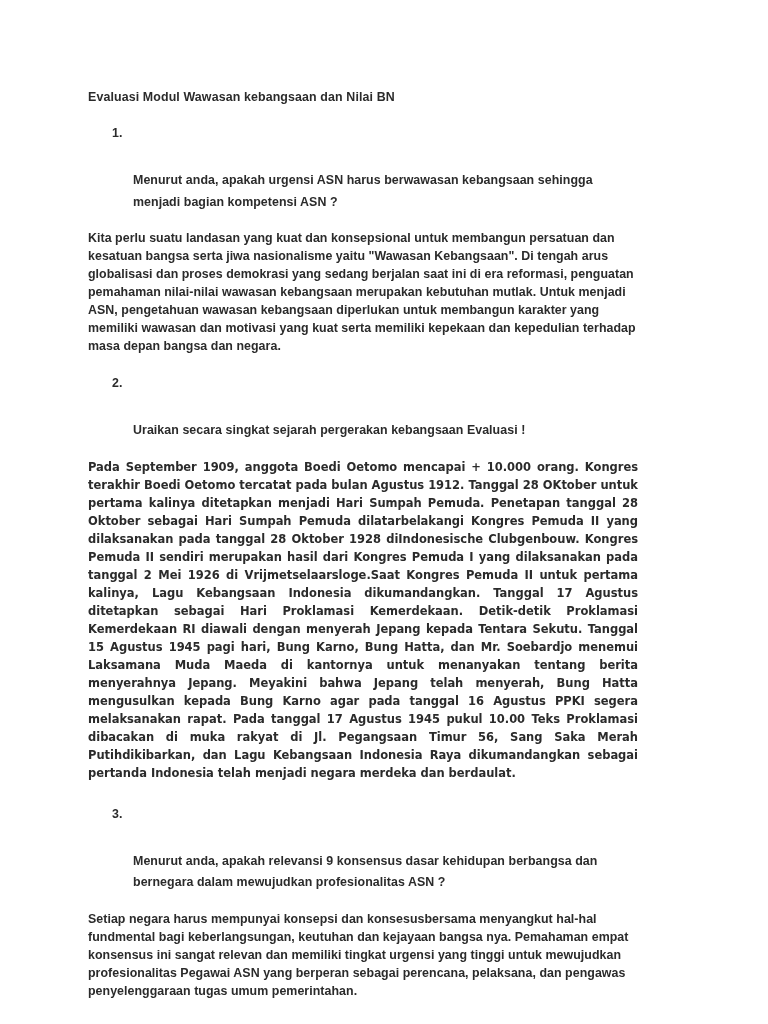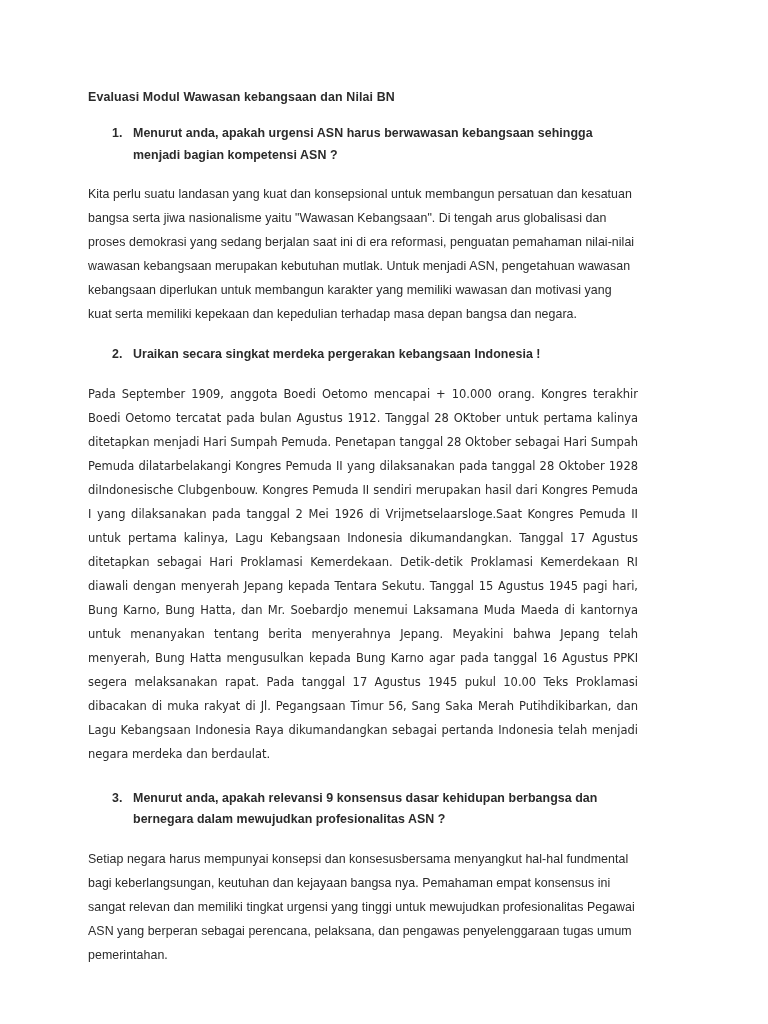--- a/index.html
+++ b/index.html
@@ -47,28 +47,30 @@
     padding-left: 24px;
   }
   .question .q-num {
     flex: 0 0 auto;
     width: 21px;
     text-align: left;
   }
   .question .q-text {
     flex: 1 1 auto;
     padding-right: 24px;
+    margin-top: 47px;
   }
 
   
   .para {
     font-size: 12.4px;
-    line-height: 24px;
+    line-height: 18px;
     letter-spacing: 0.004em;
     margin: 0 0 16px 0;
+    font-weight: bold;
   }
   .para.ragged {
     text-align: left;
   }
   .para.justified {
     text-align: justify;
     text-justify: inter-word;
     font-family: "DejaVu Sans", sans-serif;
     font-size: 11.5px;
     letter-spacing: -0.002em;
@@ -88,21 +90,21 @@
     <span class="q-num">1.</span>
     <span class="q-text">Menurut anda, apakah urgensi ASN harus berwawasan kebangsaan sehingga menjadi bagian kompetensi ASN ?</span>
   </div>
 
   <p class="para ragged">Kita perlu suatu landasan yang kuat dan konsepsional untuk membangun persatuan dan kesatuan bangsa serta jiwa nasionalisme yaitu "Wawasan Kebangsaan". Di tengah arus globalisasi dan proses demokrasi yang sedang berjalan saat ini di era reformasi, penguatan pemahaman nilai-nilai wawasan kebangsaan merupakan kebutuhan mutlak. Untuk menjadi ASN, pengetahuan wawasan kebangsaan diperlukan untuk membangun karakter yang memiliki wawasan dan motivasi yang kuat serta memiliki kepekaan dan kepedulian terhadap masa depan bangsa dan negara.</p>
 
   <div class="gap-sm"></div>
 
   <div class="question">
     <span class="q-num">2.</span>
-    <span class="q-text">Uraikan secara singkat merdeka pergerakan kebangsaan Indonesia !</span>
+    <span class="q-text">Uraikan secara singkat sejarah pergerakan kebangsaan Evaluasi !</span>
   </div>
 
 
   <p class="para justified">Pada September 1909, anggota Boedi Oetomo mencapai + 10.000 orang. Kongres terakhir Boedi Oetomo tercatat pada bulan Agustus 1912. Tanggal 28 OKtober untuk pertama kalinya ditetapkan menjadi Hari Sumpah Pemuda. Penetapan tanggal 28 Oktober sebagai Hari Sumpah Pemuda dilatarbelakangi Kongres Pemuda II yang dilaksanakan pada tanggal 28 Oktober 1928 diIndonesische Clubgenbouw. Kongres Pemuda II sendiri merupakan hasil dari Kongres Pemuda I yang dilaksanakan pada tanggal 2 Mei 1926 di Vrijmetselaarsloge.Saat Kongres Pemuda II untuk pertama kalinya, Lagu Kebangsaan Indonesia dikumandangkan. Tanggal 17 Agustus ditetapkan sebagai Hari Proklamasi Kemerdekaan. Detik-detik Proklamasi Kemerdekaan RI diawali dengan menyerah Jepang kepada Tentara Sekutu. Tanggal 15 Agustus 1945 pagi hari, Bung Karno, Bung Hatta, dan Mr. Soebardjo menemui Laksamana Muda Maeda di kantornya untuk menanyakan tentang berita menyerahnya Jepang. Meyakini bahwa Jepang telah menyerah, Bung Hatta mengusulkan kepada Bung Karno agar pada tanggal 16 Agustus PPKI segera melaksanakan rapat. Pada tanggal 17 Agustus 1945 pukul 10.00 Teks Proklamasi dibacakan di muka rakyat di Jl. Pegangsaan Timur 56, Sang Saka Merah Putihdikibarkan, dan Lagu Kebangsaan Indonesia Raya dikumandangkan sebagai pertanda Indonesia telah menjadi negara merdeka dan berdaulat.</p>
 
   <div class="gap-md"></div>
 
   <div class="question">
     <span class="q-num">3.</span>
     <span class="q-text">Menurut anda, apakah relevansi 9 konsensus dasar kehidupan berbangsa dan bernegara dalam mewujudkan profesionalitas ASN ?</span>

